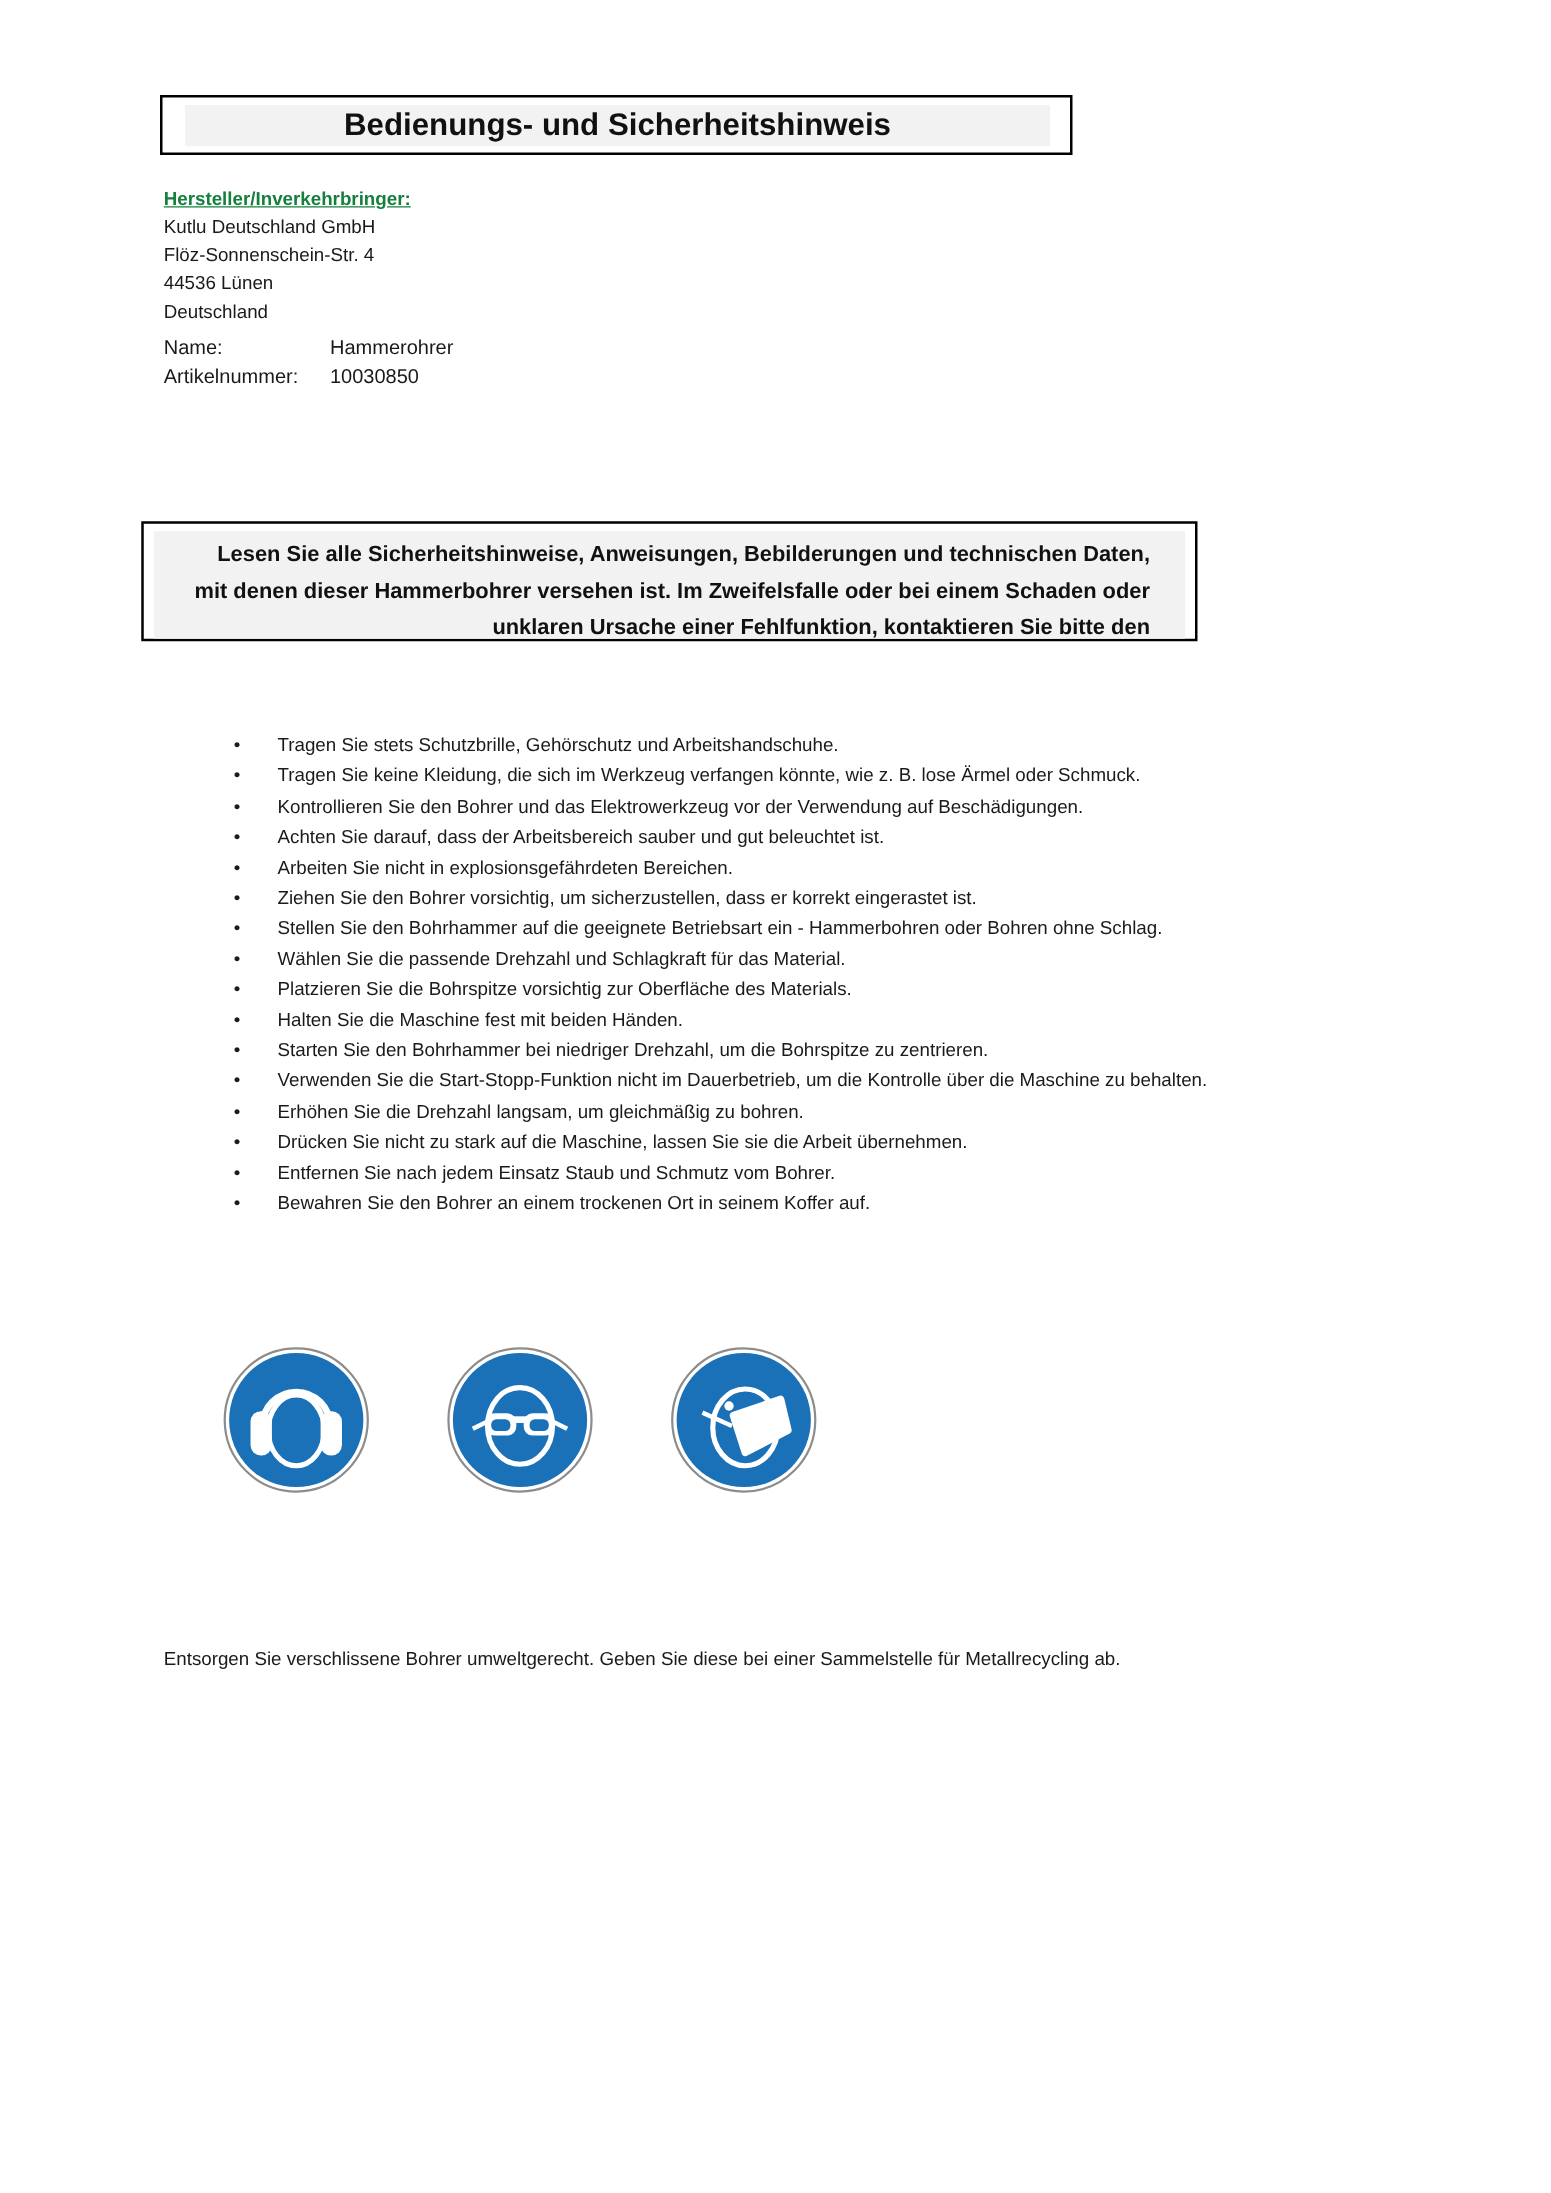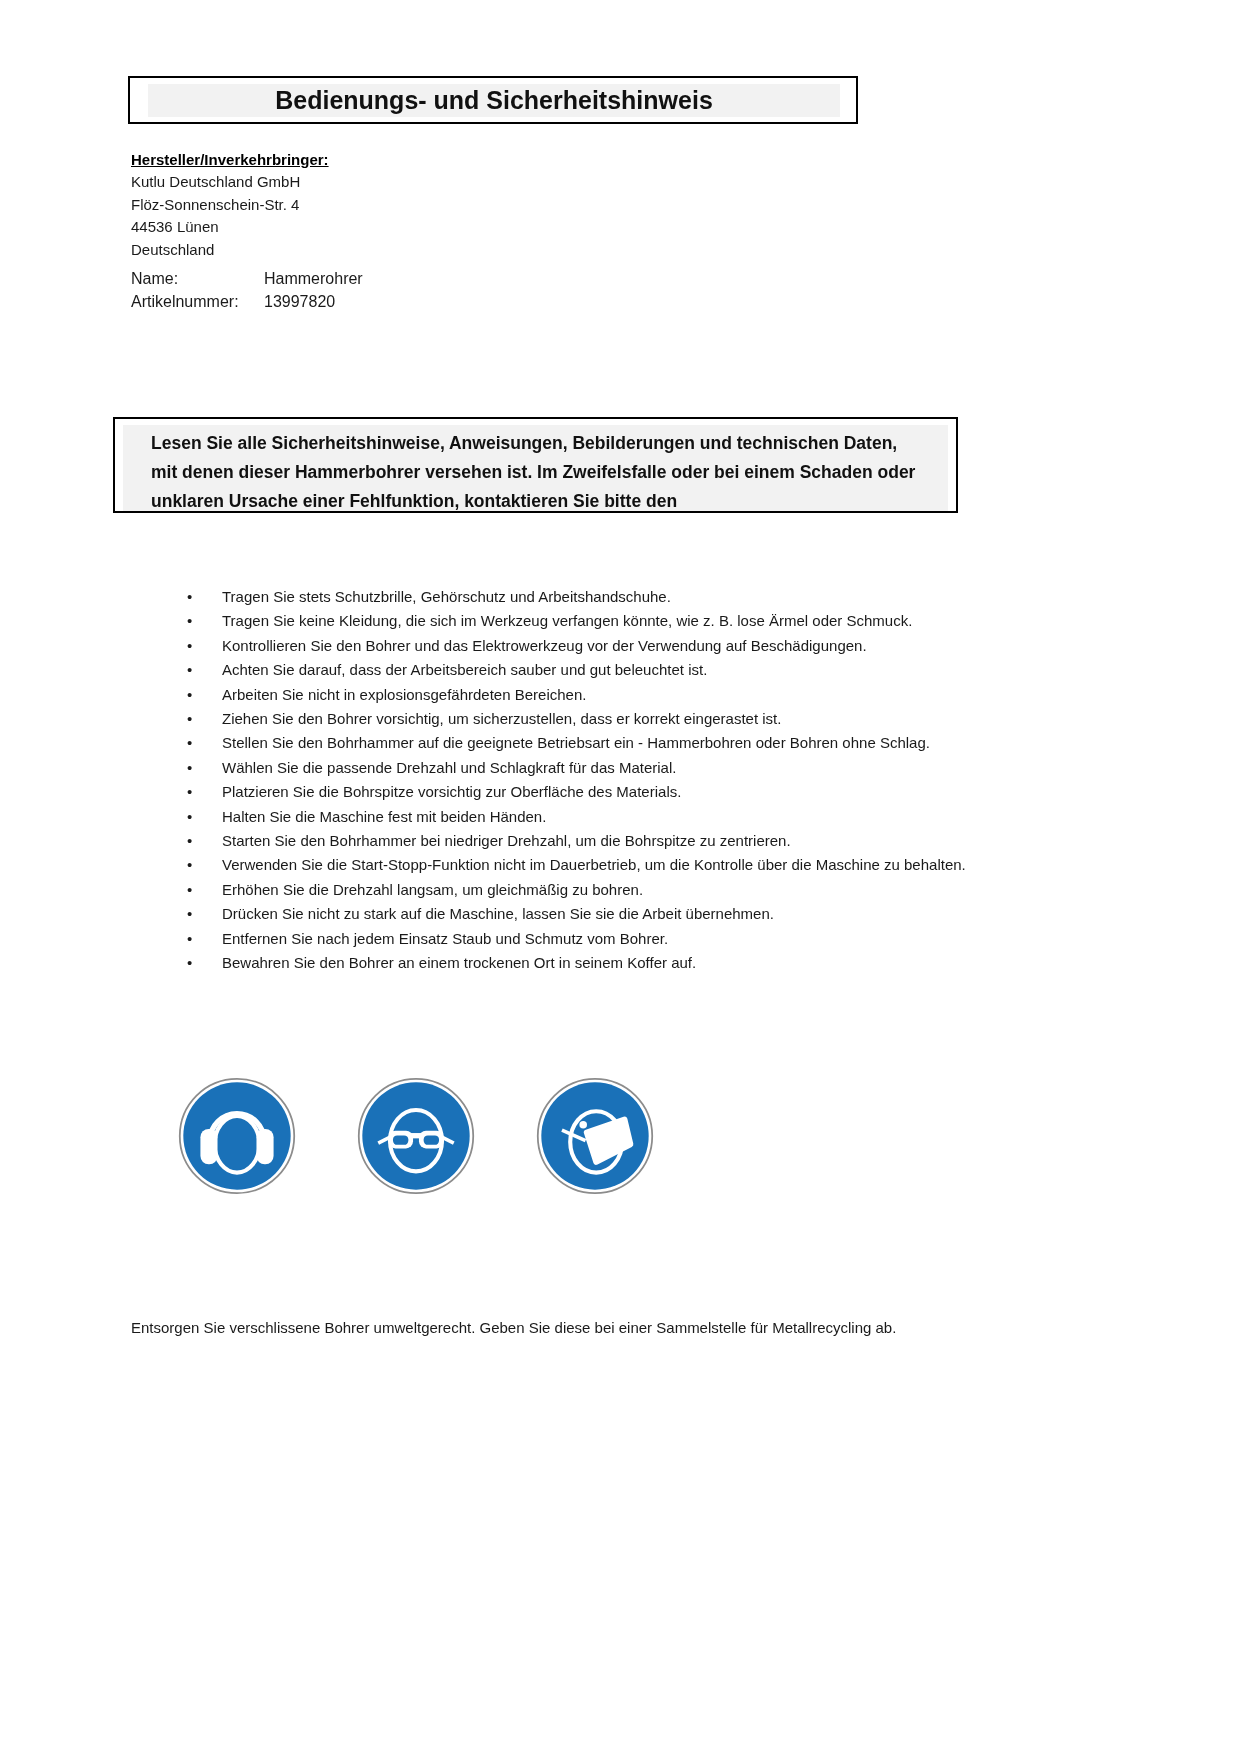--- a/index.html
+++ b/index.html
@@ -23,21 +23,21 @@
     background: #f2f2f2;
     display: flex; align-items: center; justify-content: center;
     font-size: 25px; font-weight: bold; color: #111;
   }
 
   
   .manufacturer {
     position: absolute; left: 131px; top: 149px;
     font-size: 15px; line-height: 22.4px;
   }
-  .mfg-heading { font-weight: bold; text-decoration: underline; color: #000000; }
+  .mfg-heading { font-weight: bold; text-decoration: underline; color: #15803d; }
 
   
   .product {
     position: absolute; left: 131px; top: 267px;
     font-size: 16px; line-height: 23px;
   }
   .product .label { display: inline-block; width: 133px; }
 
   
   .warning-box {
@@ -45,21 +45,21 @@
     width: 845px; height: 96px;
     border: 2px solid #000;
     overflow: hidden;
     background: #fff;
   }
   .warning-inner {
     position: absolute; left: 8px; right: 8px; top: 6px;
     height: 110px;
     background: #f2f2f2;
     padding: 4px 28px 0 28px;
-    text-align: left;
+    text-align: right;
     font-size: 17.5px; font-weight: bold; line-height: 29px; color: #111;
   }
 
   
   .safety-list {
     position: absolute; left: 187px; top: 585px;
     width: 800px;
     list-style: none;
     font-size: 15px; line-height: 24.4px;
   }
@@ -97,21 +97,21 @@
   <div>Flöz-Sonnenschein-Str. 4</div>
   <div>44536 Lünen</div>
   <div>Deutschland</div>
 </div>
 
 <div class="product">
   <div>
     <span class="label">Name:</span><span>Hammerohrer</span>
   </div>
   <div>
-    <span class="label">Artikelnummer:</span><span>13997820</span>
+    <span class="label">Artikelnummer:</span><span>10030850</span>
   </div>
 </div>
 
 <div class="warning-box">
   <div class="warning-inner">Lesen Sie alle Sicherheitshinweise, Anweisungen, Bebilderungen und technischen Daten, mit denen dieser Hammerbohrer versehen ist. Im Zweifelsfalle oder bei einem Schaden oder unklaren Ursache einer Fehlfunktion, kontaktieren Sie bitte den</div>
 </div>
 
 <ul class="safety-list">
   <li>Tragen Sie stets Schutzbrille, Gehörschutz und Arbeitshandschuhe.</li>
   <li>Tragen Sie keine Kleidung, die sich im Werkzeug verfangen könnte, wie z. B. lose Ärmel oder Schmuck.</li>

